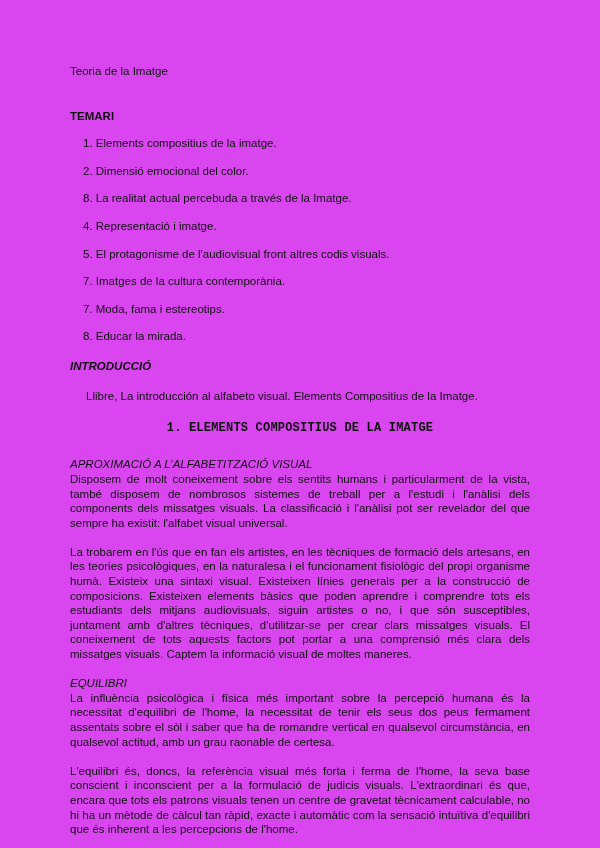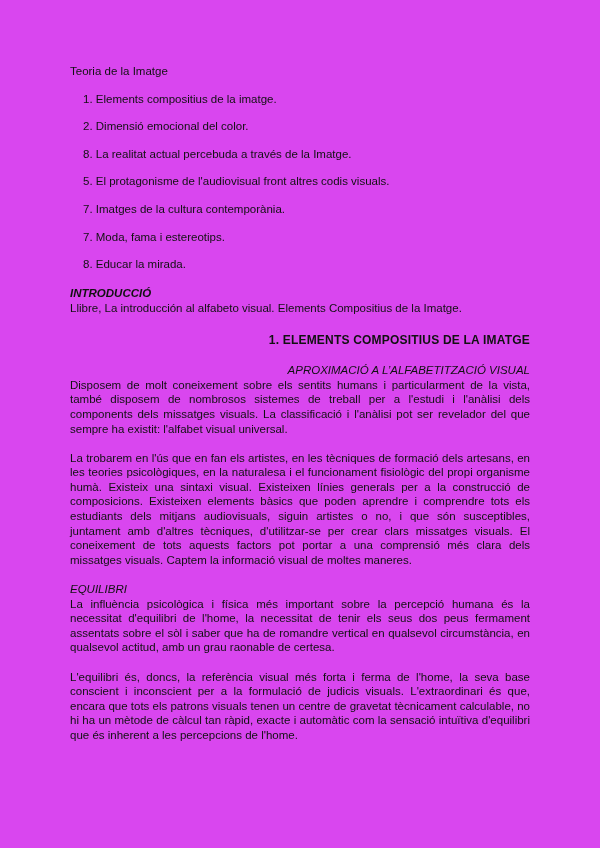--- a/index.html
+++ b/index.html
@@ -24,60 +24,63 @@
   .line { margin: 0; }
   .block-gap { margin-top: 14.6px; }
   .big-gap { margin-top: 16px; }
   .bold { font-weight: bold; }
   .italic { font-style: italic; }
   .para {
     margin: 0;
     text-align: justify;
   }
   .para-left {
-    margin: 0;
+    margin: 16px;
     text-align: left;
   }
   .chapter-heading {
     margin: 0;
-    text-align: right;
+    text-align: center;
     font-weight: bold;
     font-size: 12px;
     letter-spacing: 0.2px;
+    font-family: Liberation Mono, monospace;
   }
   ul.temari-list {
     list-style: none;
     margin: 0;
     padding: 0;
   }
   ul.temari-list li { margin: 13px; }
 </style>
 </head>
 <body>
 
 <div class="page">
 
   <p class="line">Teoria de la Imatge</p>
 
+  <p class="line bold block-gap big-gap" style="margin-top:30px;">TEMARI</p>
   <ul class="temari-list">
     <li>1. Elements compositius de la imatge.</li>
     <li>2. Dimensió emocional del color.</li>
     <li>8. La realitat actual percebuda a través de la Imatge.</li>
+    <li>4. Representació i imatge.</li>
     <li>5. El protagonisme de l'audiovisual front altres codis visuals.</li>
     <li>7. Imatges de la cultura contemporània.</li>
     <li>7. Moda, fama i estereotips.</li>
     <li>8. Educar la mirada.</li>
   </ul>
 
   <p class="line bold" style="margin-top:14.6px;font-style:italic;">INTRODUCCIÓ</p>
   <p class="para-left">Llibre, La introducción al alfabeto visual. Elements Compositius de la Imatge.</p>
 
   <p class="chapter-heading" style="margin-top:17px;">1. ELEMENTS COMPOSITIUS DE LA IMATGE</p>
 
-  <p class="line italic" style="margin-top:16px;text-align:right;">APROXIMACIÓ A L’ALFABETITZACIÓ VISUAL</p>
+  <p class="line italic" style="margin-top:22px;">APROXIMACIÓ A L’ALFABETITZACIÓ VISUAL</p>
   <p class="para">Disposem de molt coneixement sobre els sentits humans i particularment de la vista, també disposem de nombrosos sistemes de treball per a l'estudi i l'anàlisi dels components dels missatges visuals. La classificació i l'anàlisi pot ser revelador del que sempre ha existit: l'alfabet visual universal.</p>
   <p class="para" style="margin-top:14.6px;">La trobarem en l'ús que en fan els artistes, en les tècniques de formació dels artesans, en les teories psicològiques, en la naturalesa i el funcionament fisiològic del propi organisme humà. Existeix una sintaxi visual. Existeixen línies generals per a la construcció de composicions. Existeixen elements bàsics que poden aprendre i comprendre tots els estudiants dels mitjans audiovisuals, siguin artistes o no, i que són susceptibles, juntament amb d'altres tècniques, d'utilitzar-se per crear clars missatges visuals. El coneixement de tots aquests factors pot portar a una comprensió més clara dels missatges visuals. Captem la informació visual de moltes maneres.</p>
 
   <p class="line italic" style="margin-top:14.6px;">EQUILIBRI</p>
   <p class="para">La influència psicològica i física més important sobre la percepció humana és la necessitat d'equilibri de l'home, la necessitat de tenir els seus dos peus fermament assentats sobre el sòl i saber que ha de romandre vertical en qualsevol circumstància, en qualsevol actitud, amb un grau raonable de certesa.</p>
   <p class="para" style="margin-top:14.6px;">L'equilibri és, doncs, la referència visual més forta i ferma de l'home, la seva base conscient i inconscient per a la formulació de judicis visuals. L'extraordinari és que, encara que tots els patrons visuals tenen un centre de gravetat tècnicament calculable, no hi ha un mètode de càlcul tan ràpid, exacte i automàtic com la sensació intuïtiva d'equilibri que és inherent a les percepcions de l'home.</p>
 
 </div>
 
 </body></html>

